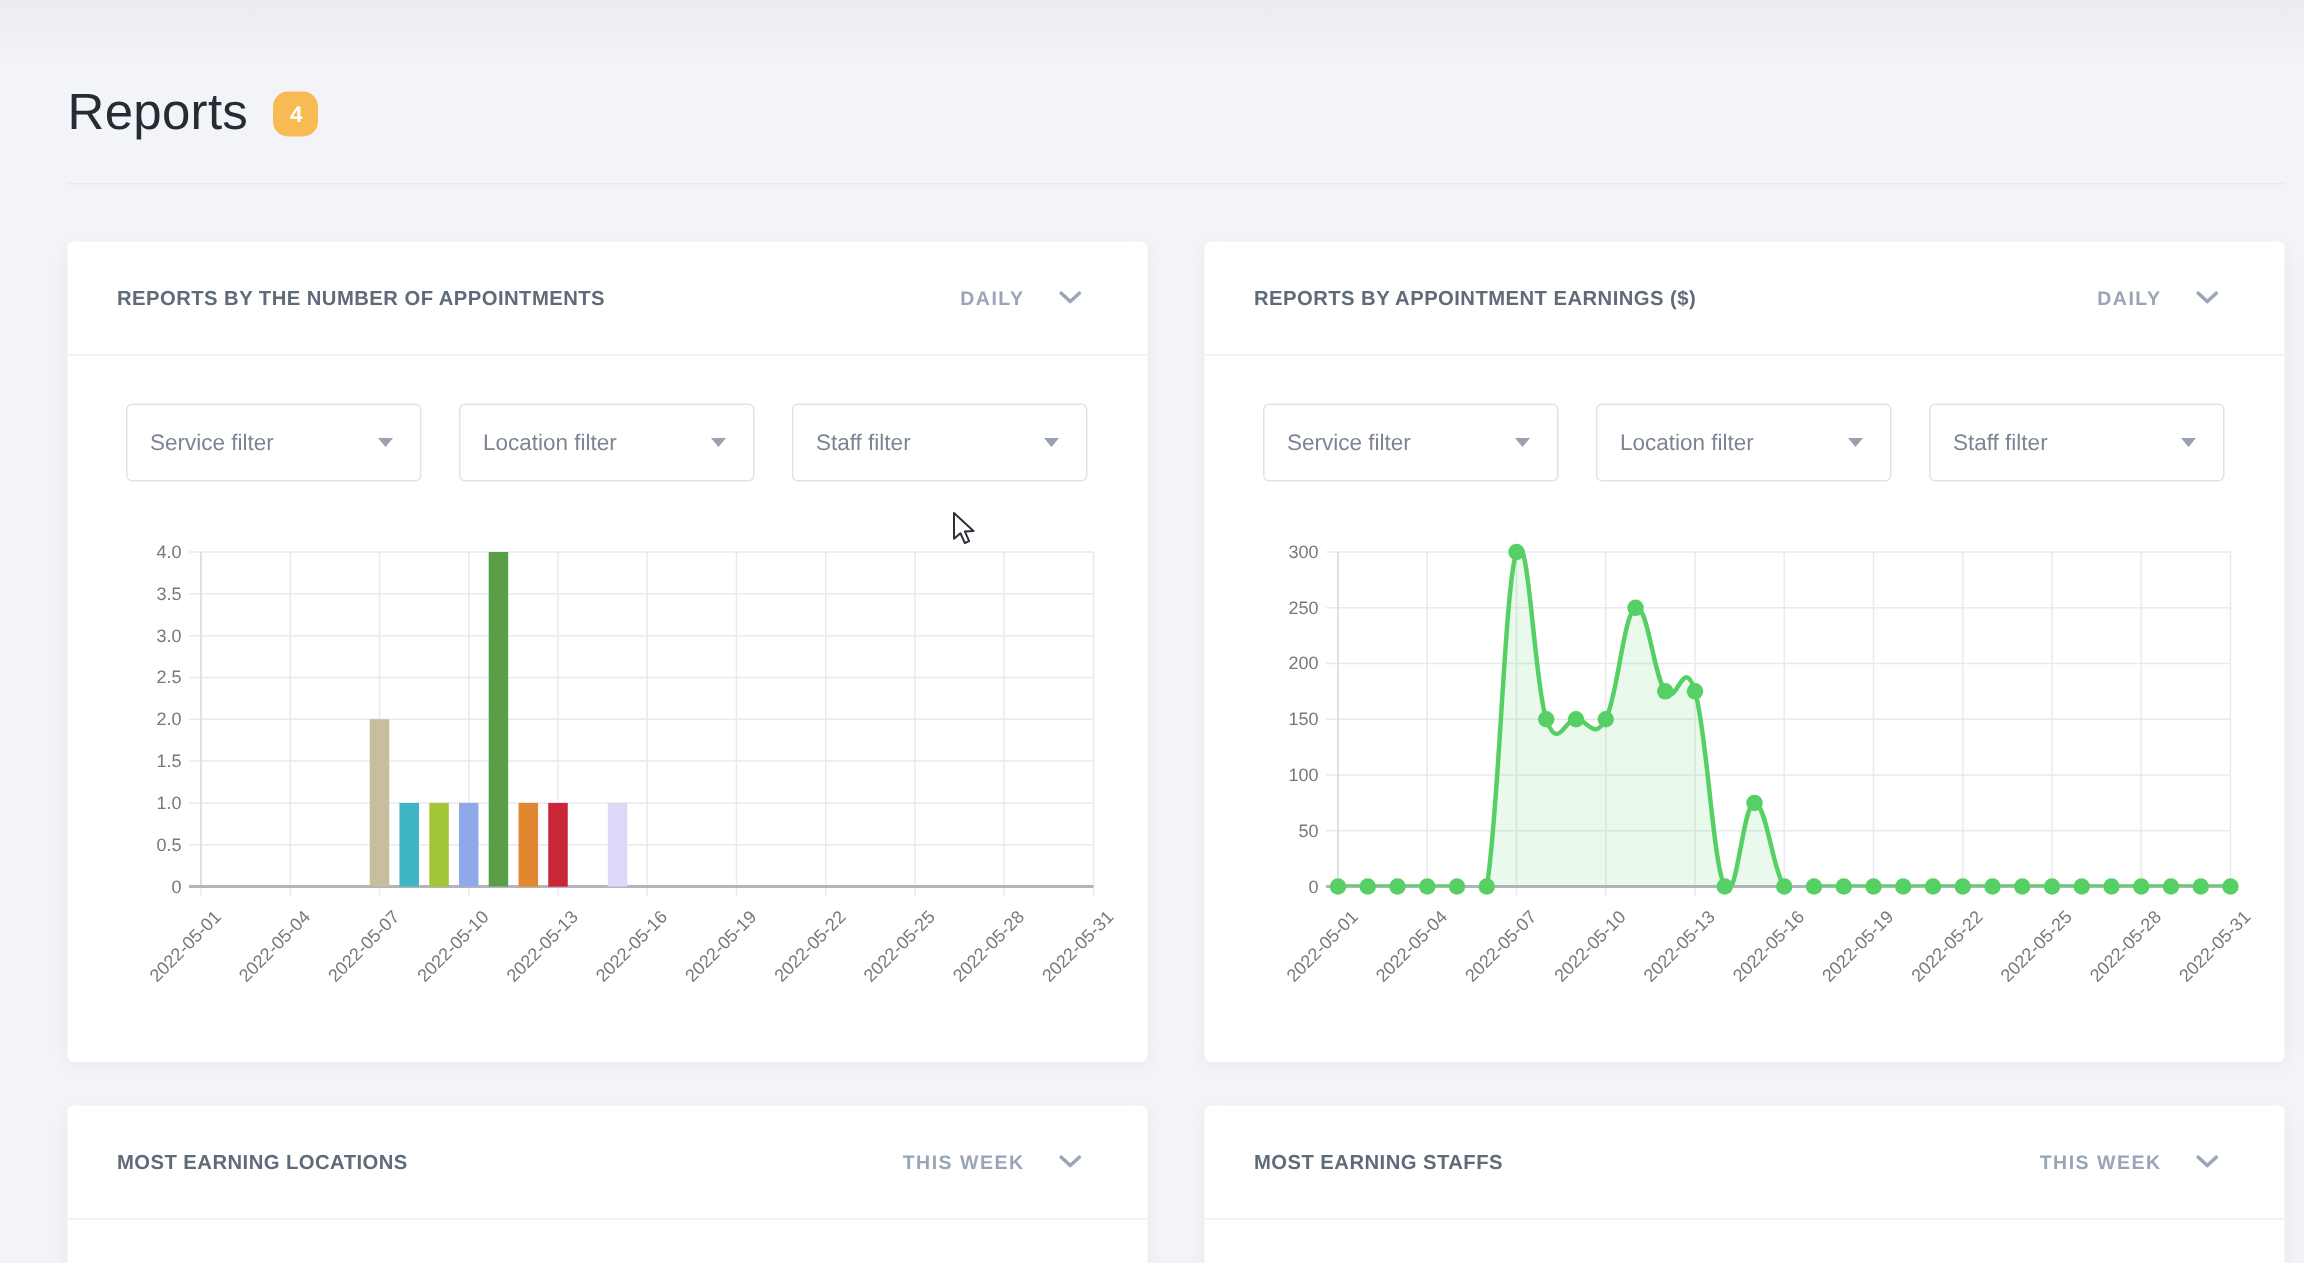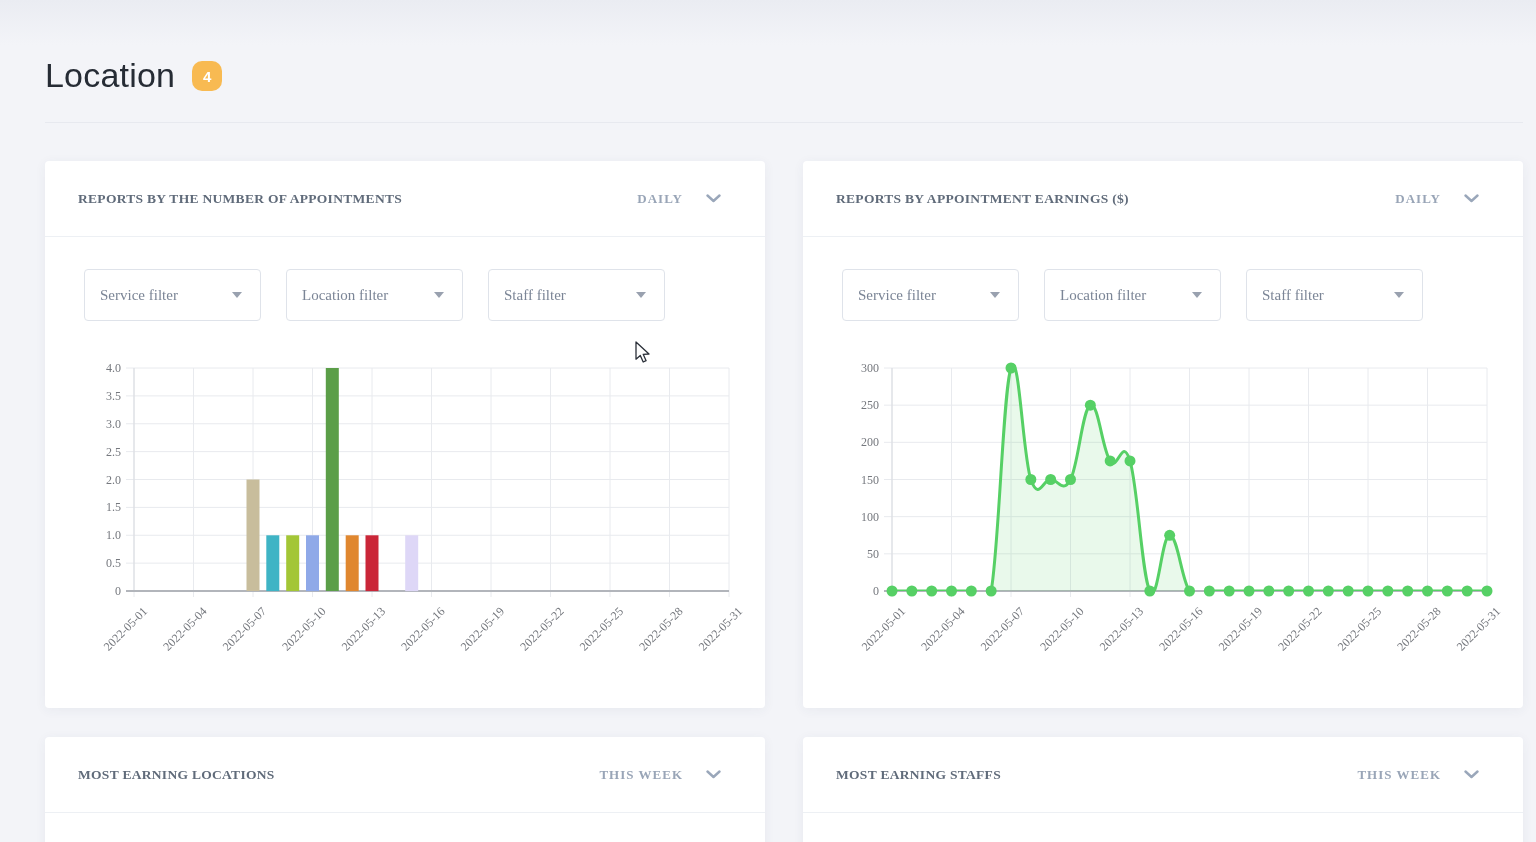--- a/index.html
+++ b/index.html
@@ -16,55 +16,55 @@
   .page-title { font-size:34px; font-weight:500; color:#262c35; letter-spacing:0.2px; }
   .count-badge {
     margin-left:17px; margin-top:5px; width:30px; height:30px; border-radius:10px;
     background:#f8ba52; color:#fff; font-size:15px; font-weight:bold;
     display:inline-flex; align-items:center; justify-content:center;
   }
   .page-divider { border:none; border-top:1px solid #e7e9ef; margin-top:27px; width:1478px; }
 
   
   .grid { margin-top:38px; display:grid; grid-template-columns:720px 720px; grid-column-gap:38px; grid-row-gap:29px; }
-  .card { background:#fff; border-radius:4px; box-shadow:0 2px 12px rgba(55,70,100,0.06); overflow:hidden;font-family:Liberation Serif, serif; }
+  .card { background:#fff; border-radius:4px; box-shadow:0 2px 12px rgba(55,70,100,0.06); overflow:hidden; }
   .card.tall { height:547px; }
   .card.cut { height:240px; }
   .card-head { height:75px; display:flex; align-items:center; justify-content:space-between; padding:0 44px 0 33px; }
   .card-title { font-size:13.5px; font-weight:bold; color:#606b7a; letter-spacing:0.3px; text-transform:uppercase; }
   .period { display:flex; align-items:center; cursor:pointer;gap:12px; }
   .period-label { font-size:13px; font-weight:bold; color:#99a5b7; letter-spacing:1px; }
   .chevron { margin-left:11px; display:inline-flex; }
   .head-divider { height:1px; background:#edf0f4; }
 
   
   .filters { margin:32px 0 0 39px; display:flex; }
   .filter {
-    width:177px; height:52px; border:1px solid #dfe3ea; border-radius:4px; background:#fff;
+    width:197px; height:52px; border:1px solid #dfe3ea; border-radius:4px; background:#fff;
     display:flex; align-items:center; justify-content:space-between;
     padding:0 18px 0 15px; margin-right:25px; cursor:pointer;
   }
   .filter-label { font-size:15px; color:#7b8596; }
   .caret { display:inline-flex; }
 
   
   .chart { margin-top:26px; width:720px; height:335px; }
   .chart svg { display:block; }
   .tick-label { font-size:12px; fill:#75787e; }
 
   
   .cursor { position:absolute; left:634px; top:341px; }
 </style>
 </head>
 <body>
 
 <div class="page">
 
   <div class="page-header">
-    <h1 class="page-title">Location</h1>
+    <h1 class="page-title">Reports</h1>
     <span class="count-badge">4</span>
   </div>
   <hr class="page-divider">
 
   <div class="grid">
 
     <div class="card tall">
       <div class="card-head">
         <span class="card-title">REPORTS BY THE NUMBER OF APPOINTMENTS</span>
         <span class="period">

